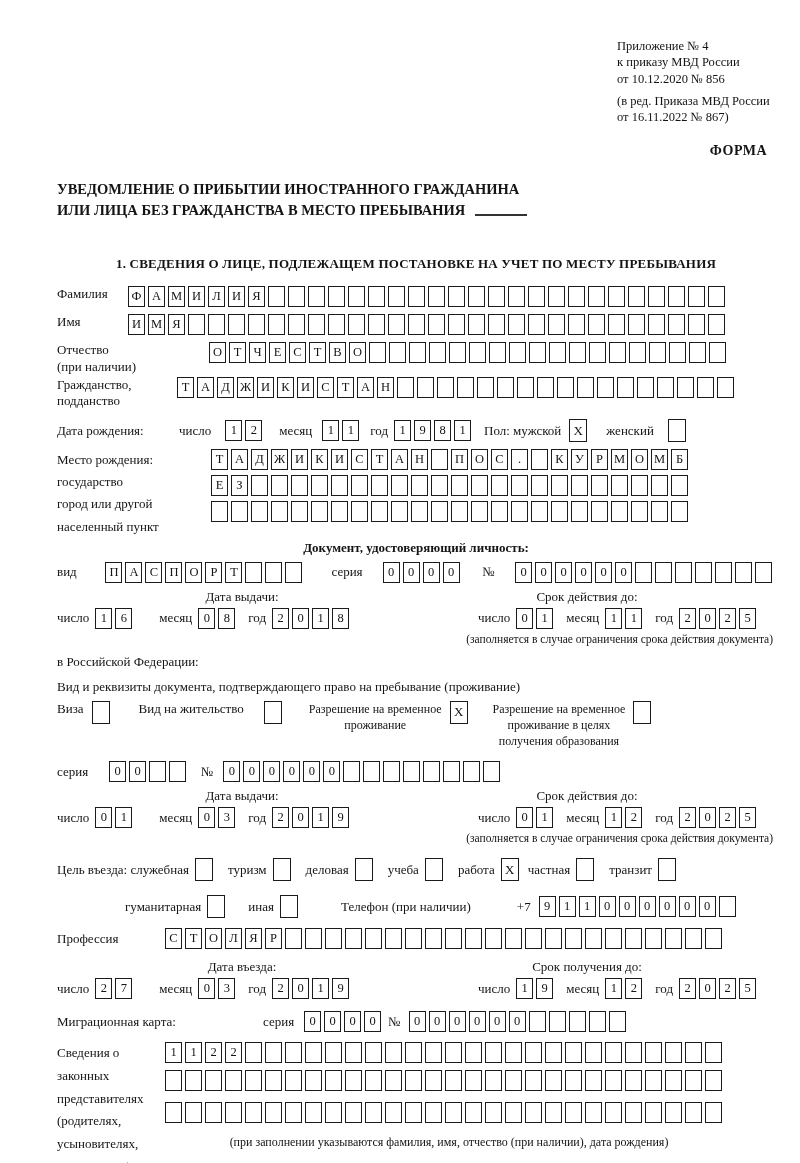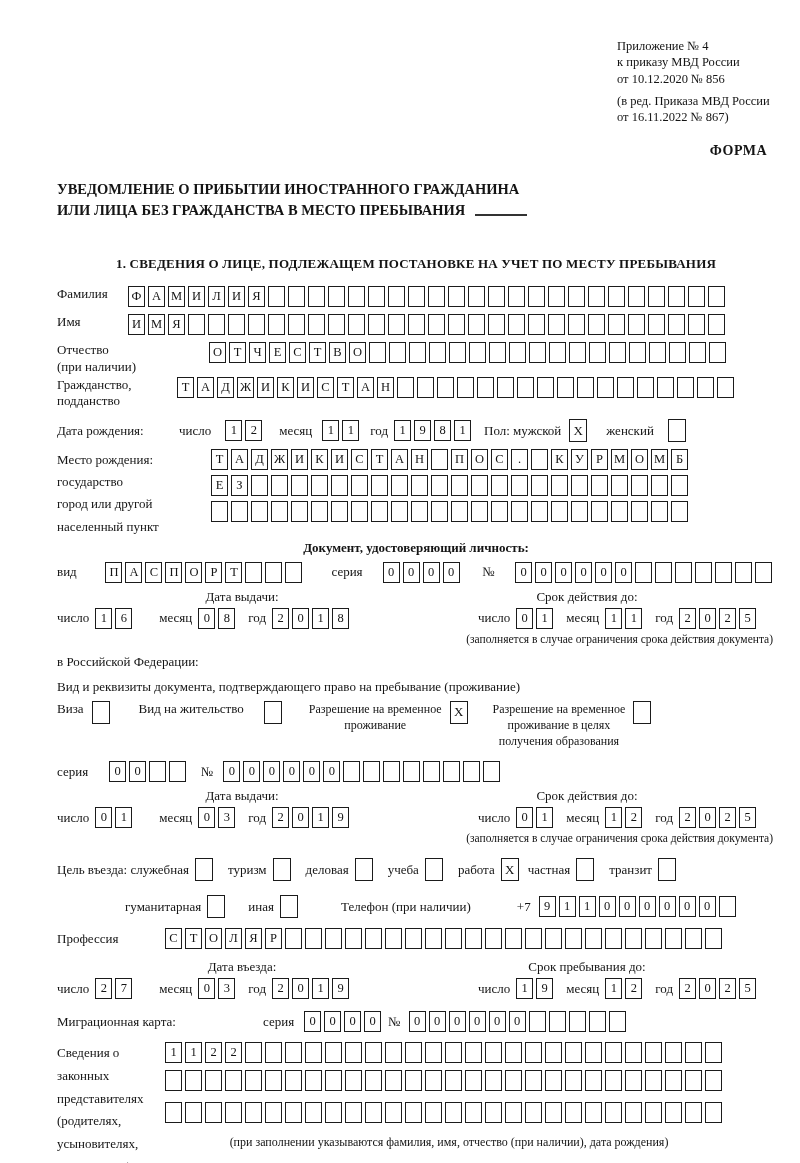--- a/index.html
+++ b/index.html
@@ -612,21 +612,21 @@
         <span class="cell"></span>
         <span class="cell"></span>
         <span class="cell"></span>
         <span class="cell"></span>
         <span class="cell"></span>
       </span>
   </div>
 
   <div class="two-col-labels" style="margin-top:10px">
     <div class="c1">Дата въезда:</div>
-    <div class="c2">Срок пребывания до:</div>
+    <div class="c2">Срок получения до:</div>
   </div>
 
   <div class="dates-row" style="justify-content:space-between">
     <div class="dgroup">
       <span class="lbl">число</span>
         <span class="cells">
           <span class="cell">2</span>
           <span class="cell">7</span>
         </span>
       <span class="lbl" style="margin-left:14px">месяц</span>

